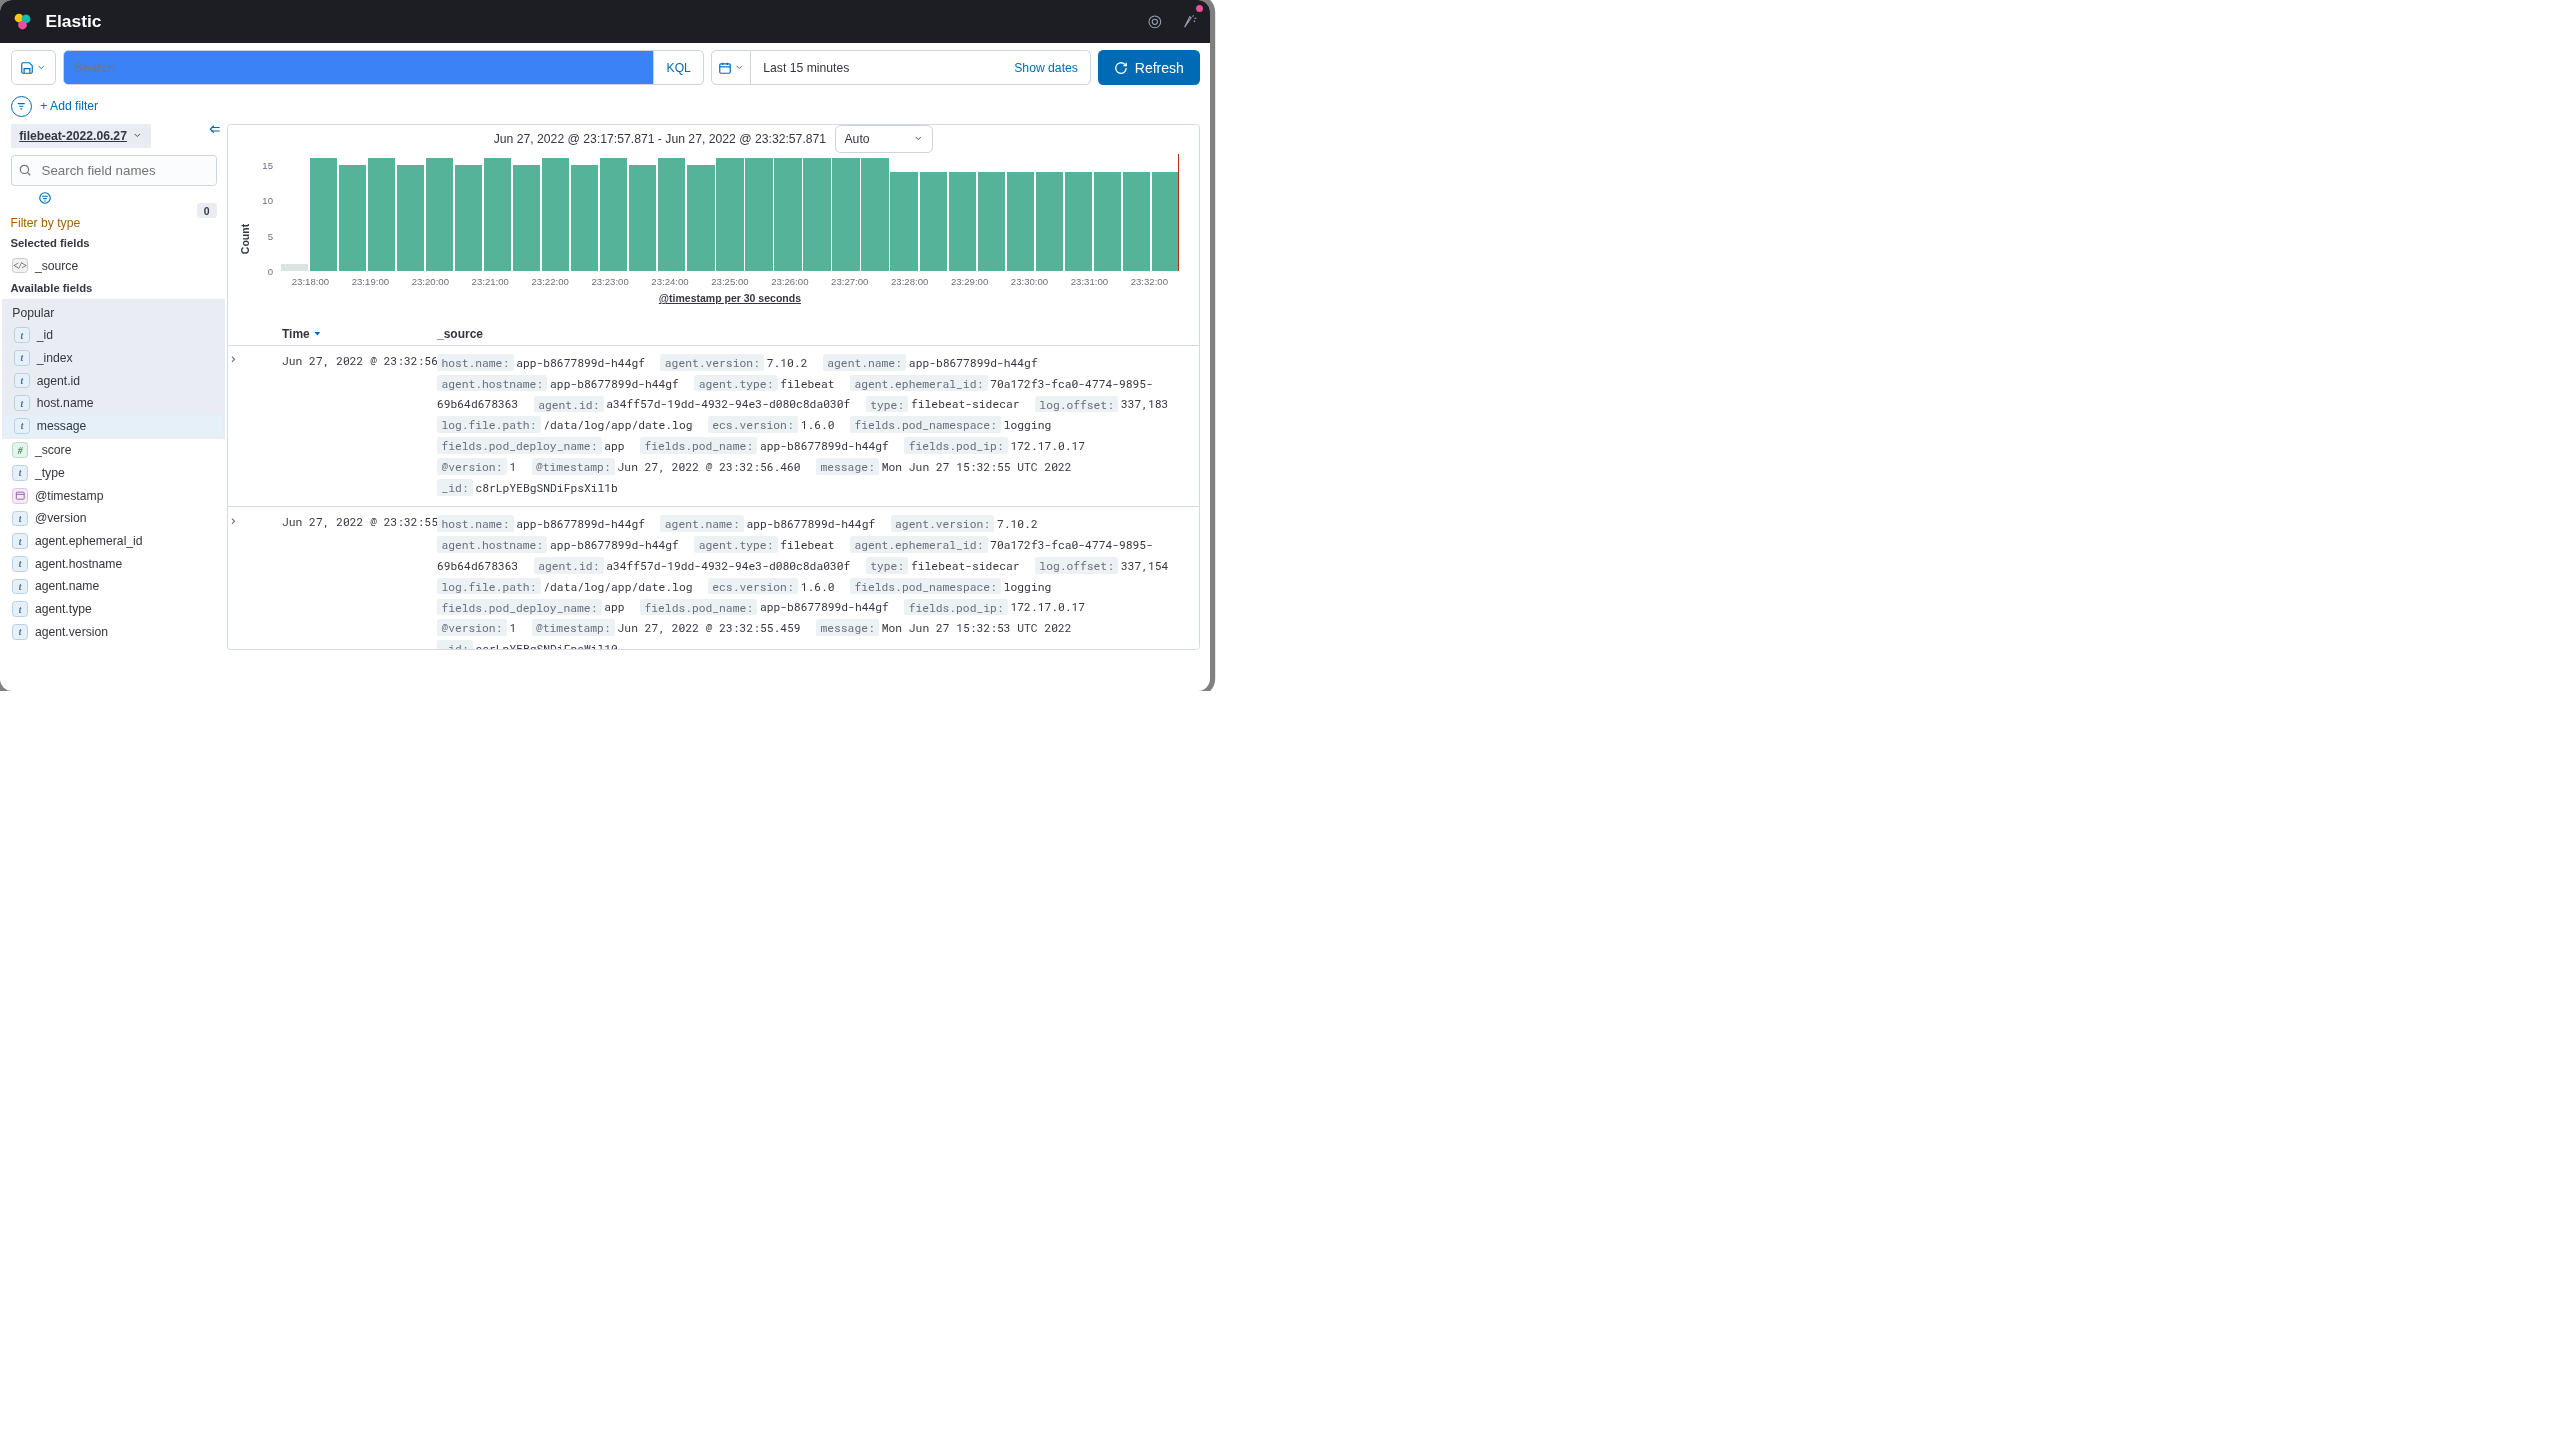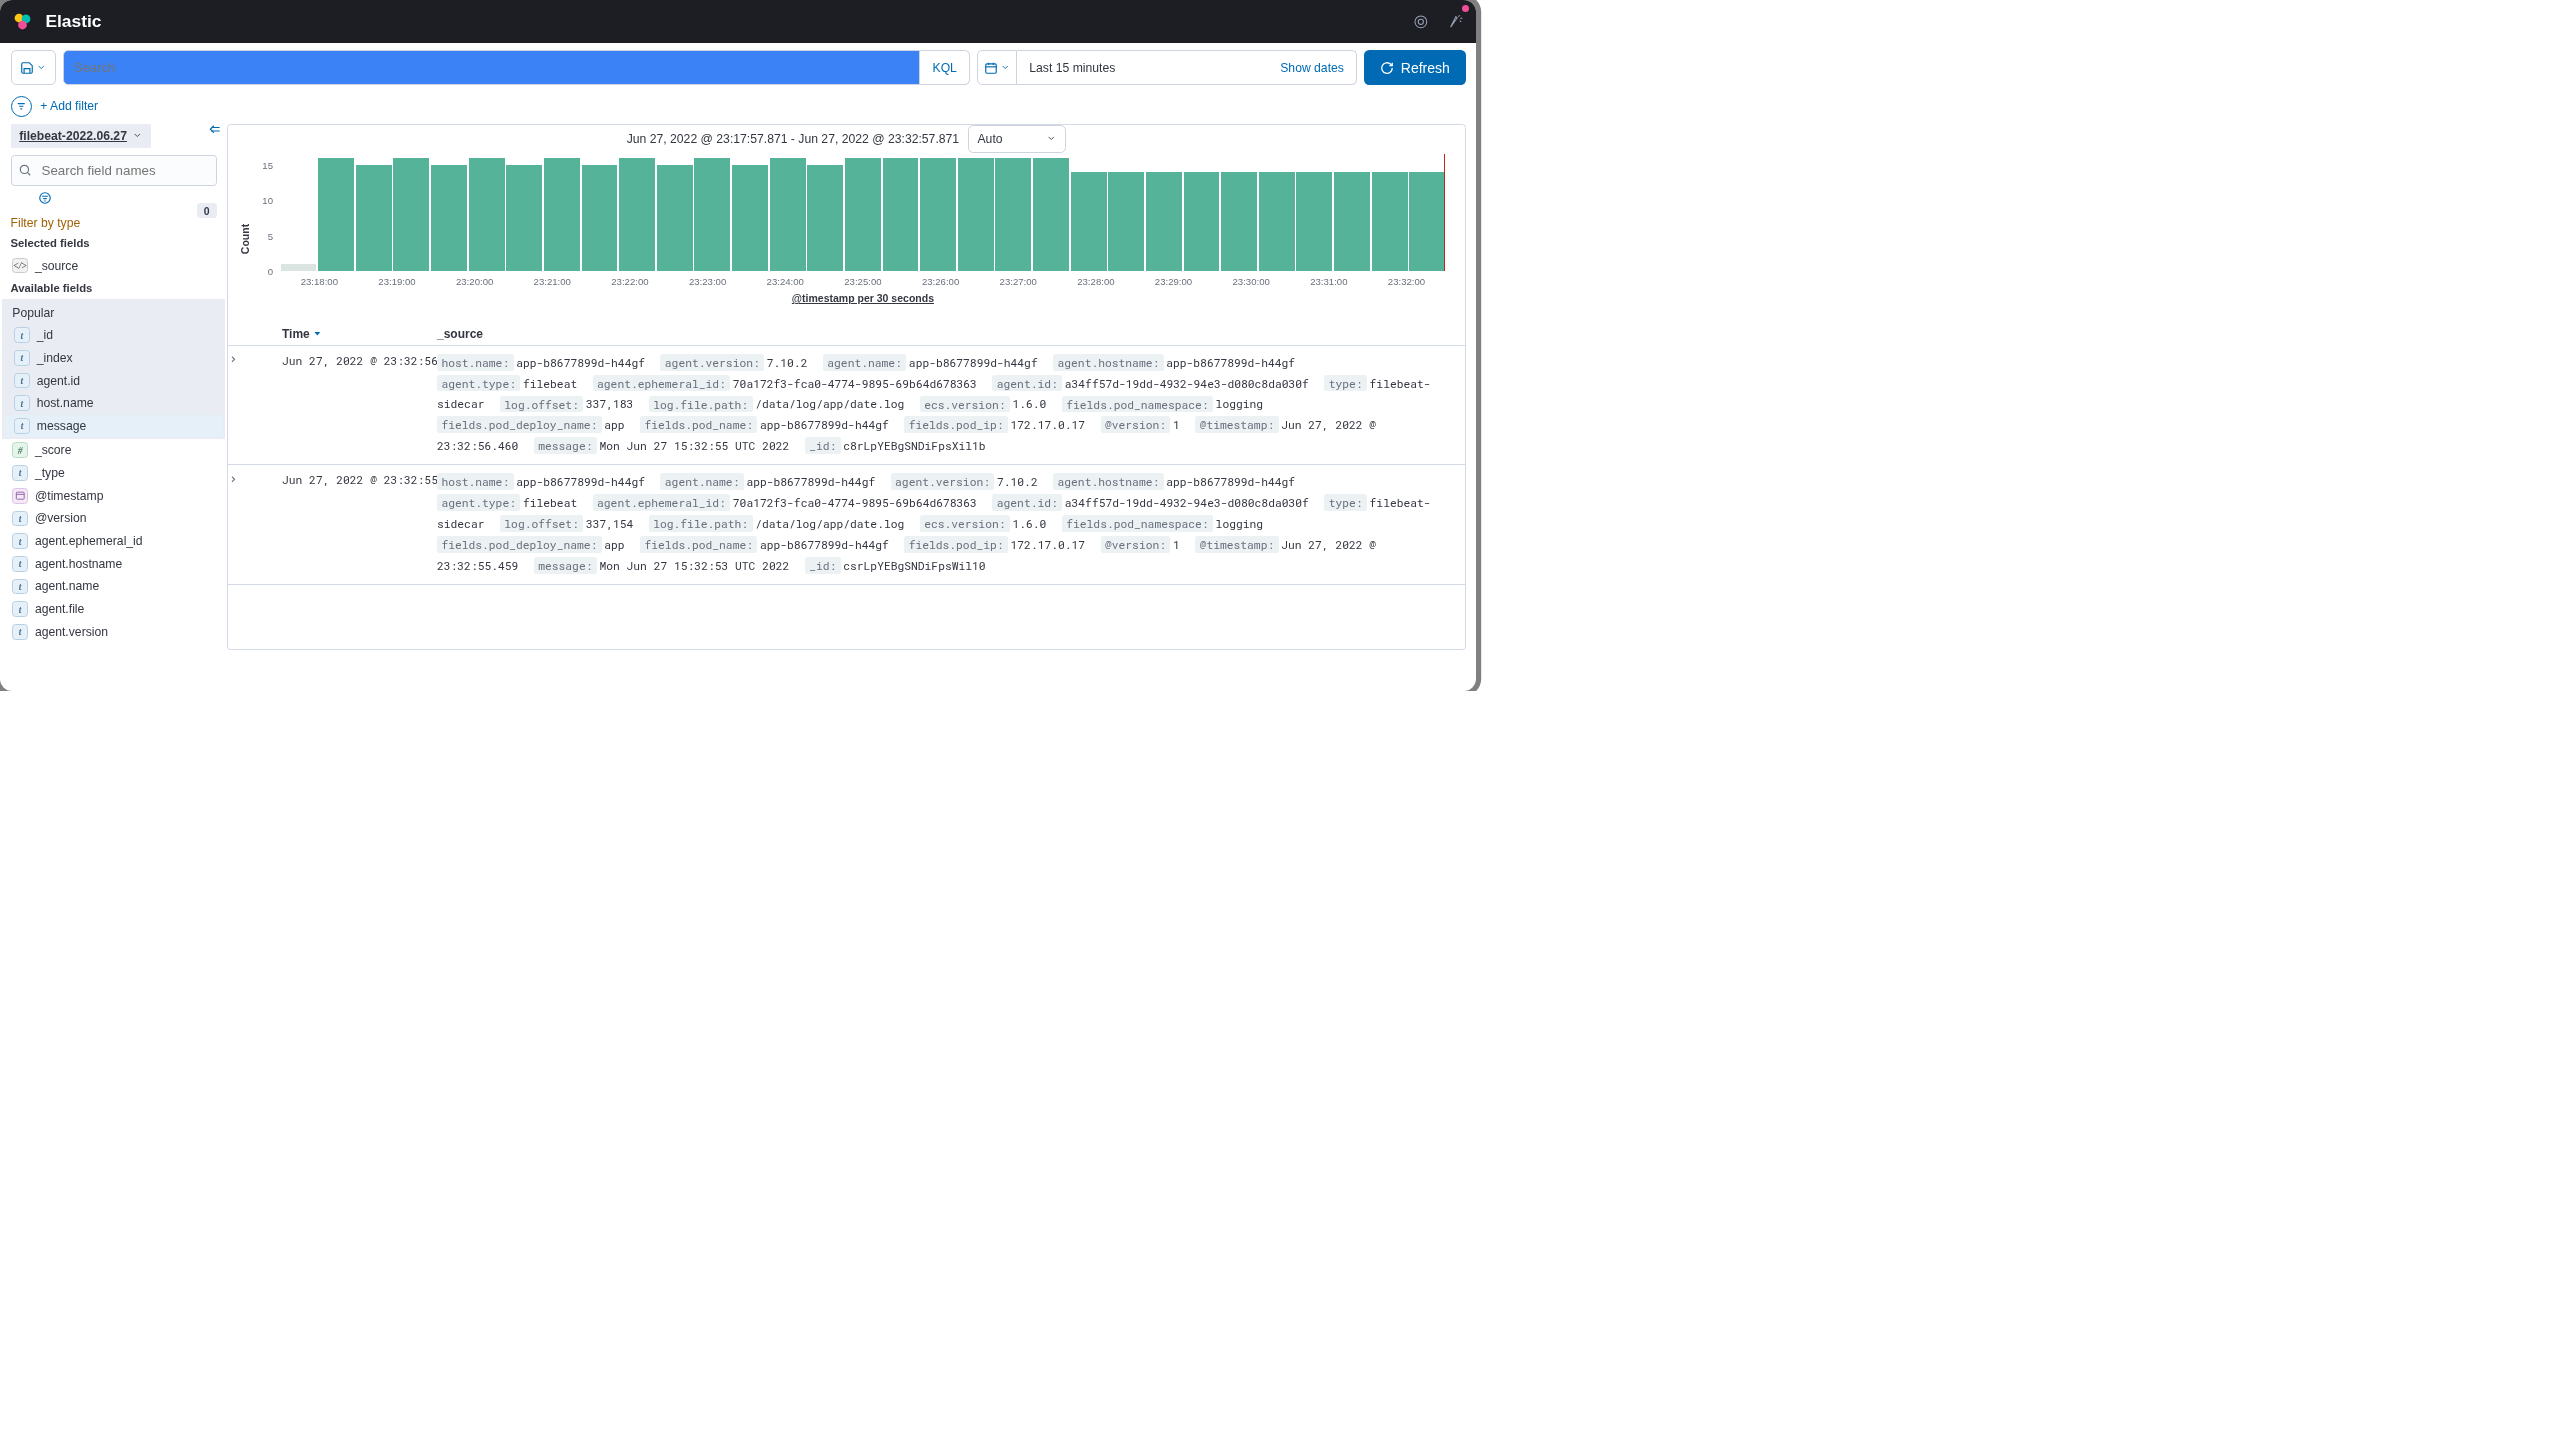--- a/index.html
+++ b/index.html
@@ -1,17 +1,17 @@
 <!DOCTYPE html>
 <html style="font-size:14px"><head>
 <meta charset="utf-8">
 <style>
 * { box-sizing: border-box; margin: 0; padding: 0; }
 body { font-family: -apple-system, BlinkMacSystemFont, "Segoe UI", Helvetica, Arial, sans-serif; font-size: 12.2px; color: #343741; background: #fff; overflow: hidden; }
-.window { width: 1476px; height: 691px; border-radius: 12.2px; overflow: hidden; position: relative; background: #fff; box-shadow: 0 0 0 5.2px #808080; }
+.window { width: 1210px; height: 691px; border-radius: 12.2px; overflow: hidden; position: relative; background: #fff; box-shadow: 0 0 0 5.2px #808080; }
 
 
 .topbar { height: 43px; background: #1d1e24; color: #fff; display: flex; align-items: center; padding: 0 12.2px; position: relative; }
 .logo-cluster { width: 21px; height: 21px; position: relative; margin-right: 12.2px; }
 .brand { font-size: 17.4px; font-weight: 600; }
 .topbar-right { position: absolute; right: 12.2px; display: flex; align-items: center; gap: 19px; }
 .pink-dot { width: 7px; height: 7px; background: #f04e98; border-radius: 50%; position: absolute; top: 5.2px; right: 7px; }
 
 
 .headerrow { height: 42px; border-bottom: 0.9px solid #d3dae6; display: flex; align-items: center; padding: 0 10.5px; }
@@ -281,21 +281,21 @@
           <div class="field-item">
             <span class="type-badge tb-text">t</span>
             <span>agent.hostname</span>
           </div>
           <div class="field-item">
             <span class="type-badge tb-text">t</span>
             <span>agent.name</span>
           </div>
           <div class="field-item">
             <span class="type-badge tb-text">t</span>
-            <span>agent.file</span>
+            <span>agent.type</span>
           </div>
           <div class="field-item">
             <span class="type-badge tb-text">t</span>
             <span>agent.version</span>
           </div>
         </div>
     </div>
 
     <div class="main">
       <div class="daterange-row">

